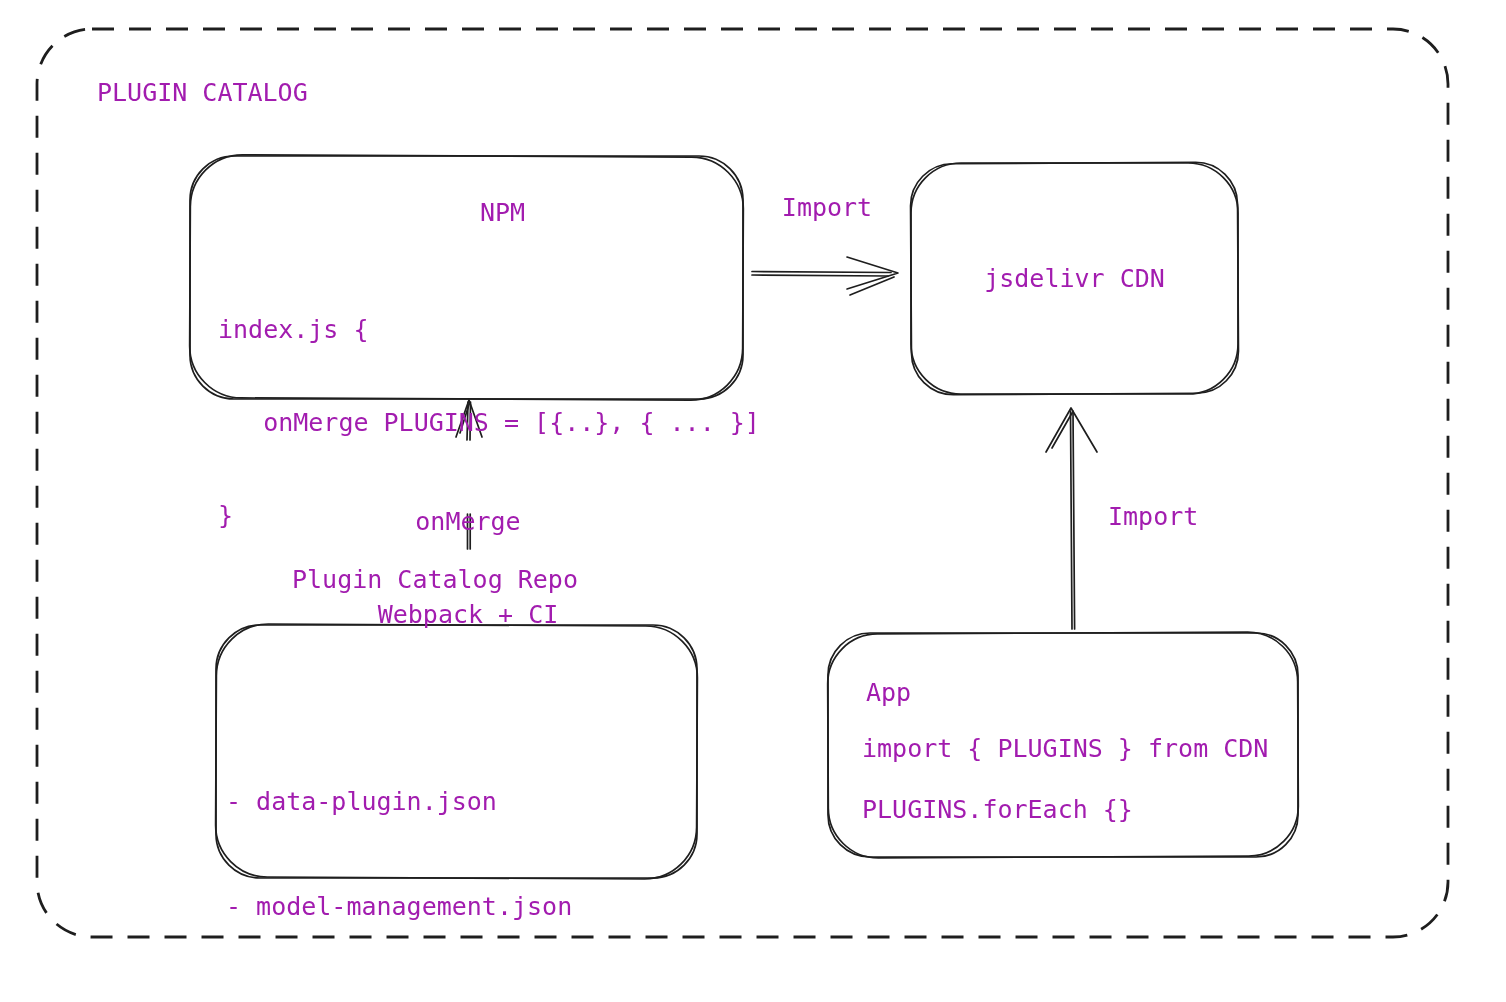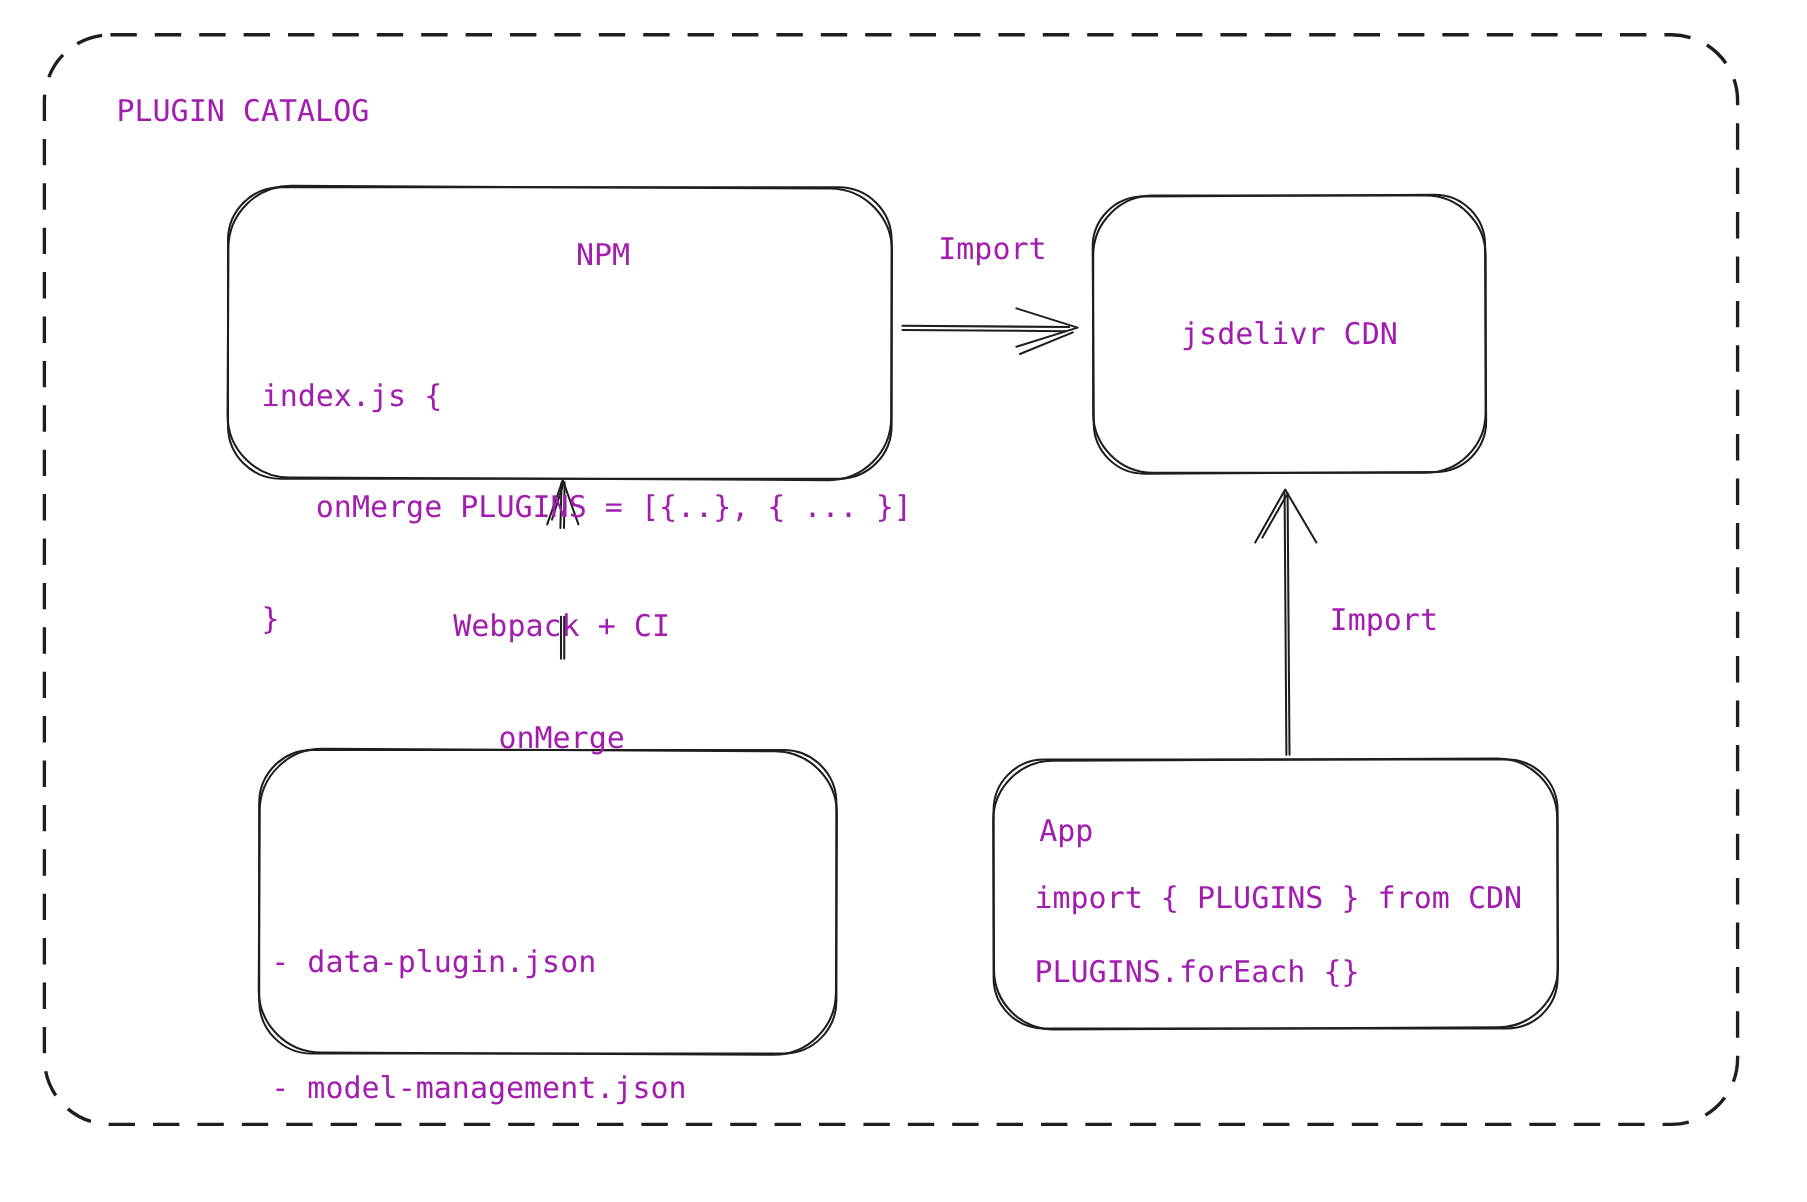--- a/index.html
+++ b/index.html
@@ -101,24 +101,25 @@
     <div>index.js {</div>
     <div>   onMerge PLUGINS = [{..}, { ... }]</div>
     <div>}</div>
   </div>
 
   <div class="t cache-label center">Import</div>
 
   <div class="t cdn-title center">jsdelivr CDN</div>
 
   <div class="t webpack-label center">
+    <div>onMerge</div>
     <div>Webpack + CI</div>
-    <div>onMerge</div>
   </div>
 
+  <div class="t repo-label center">Plugin Catalog Repo</div>
   <div class="t repo-files">
     <div>- data-plugin.json</div>
     <div>- model-management.json</div>
     <div>...</div>
   </div>
 
   <div class="t import-label">Import</div>
 
   <div class="t app-title">App</div>
   <div class="t app-code-1">import { PLUGINS } from CDN</div>

